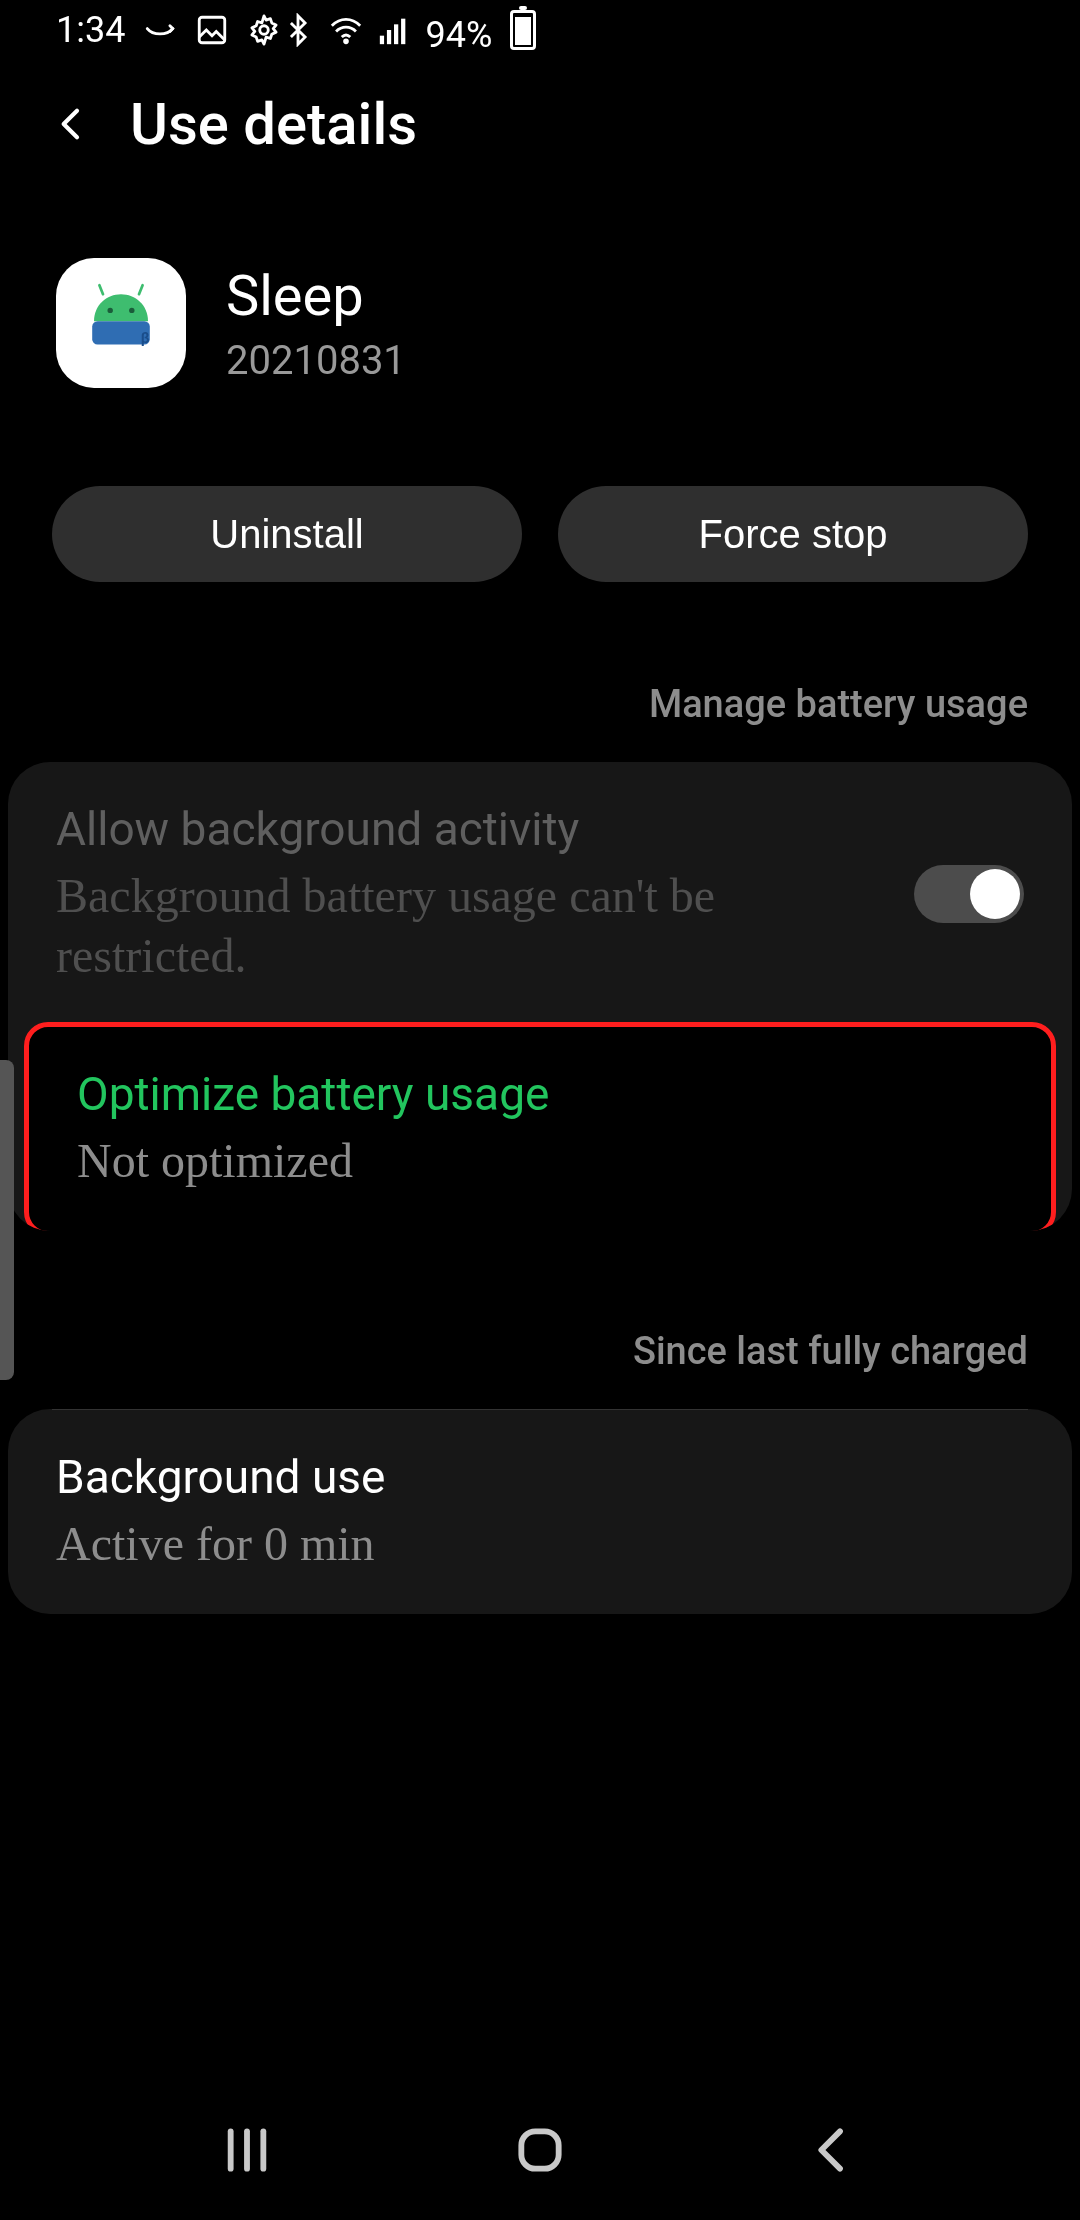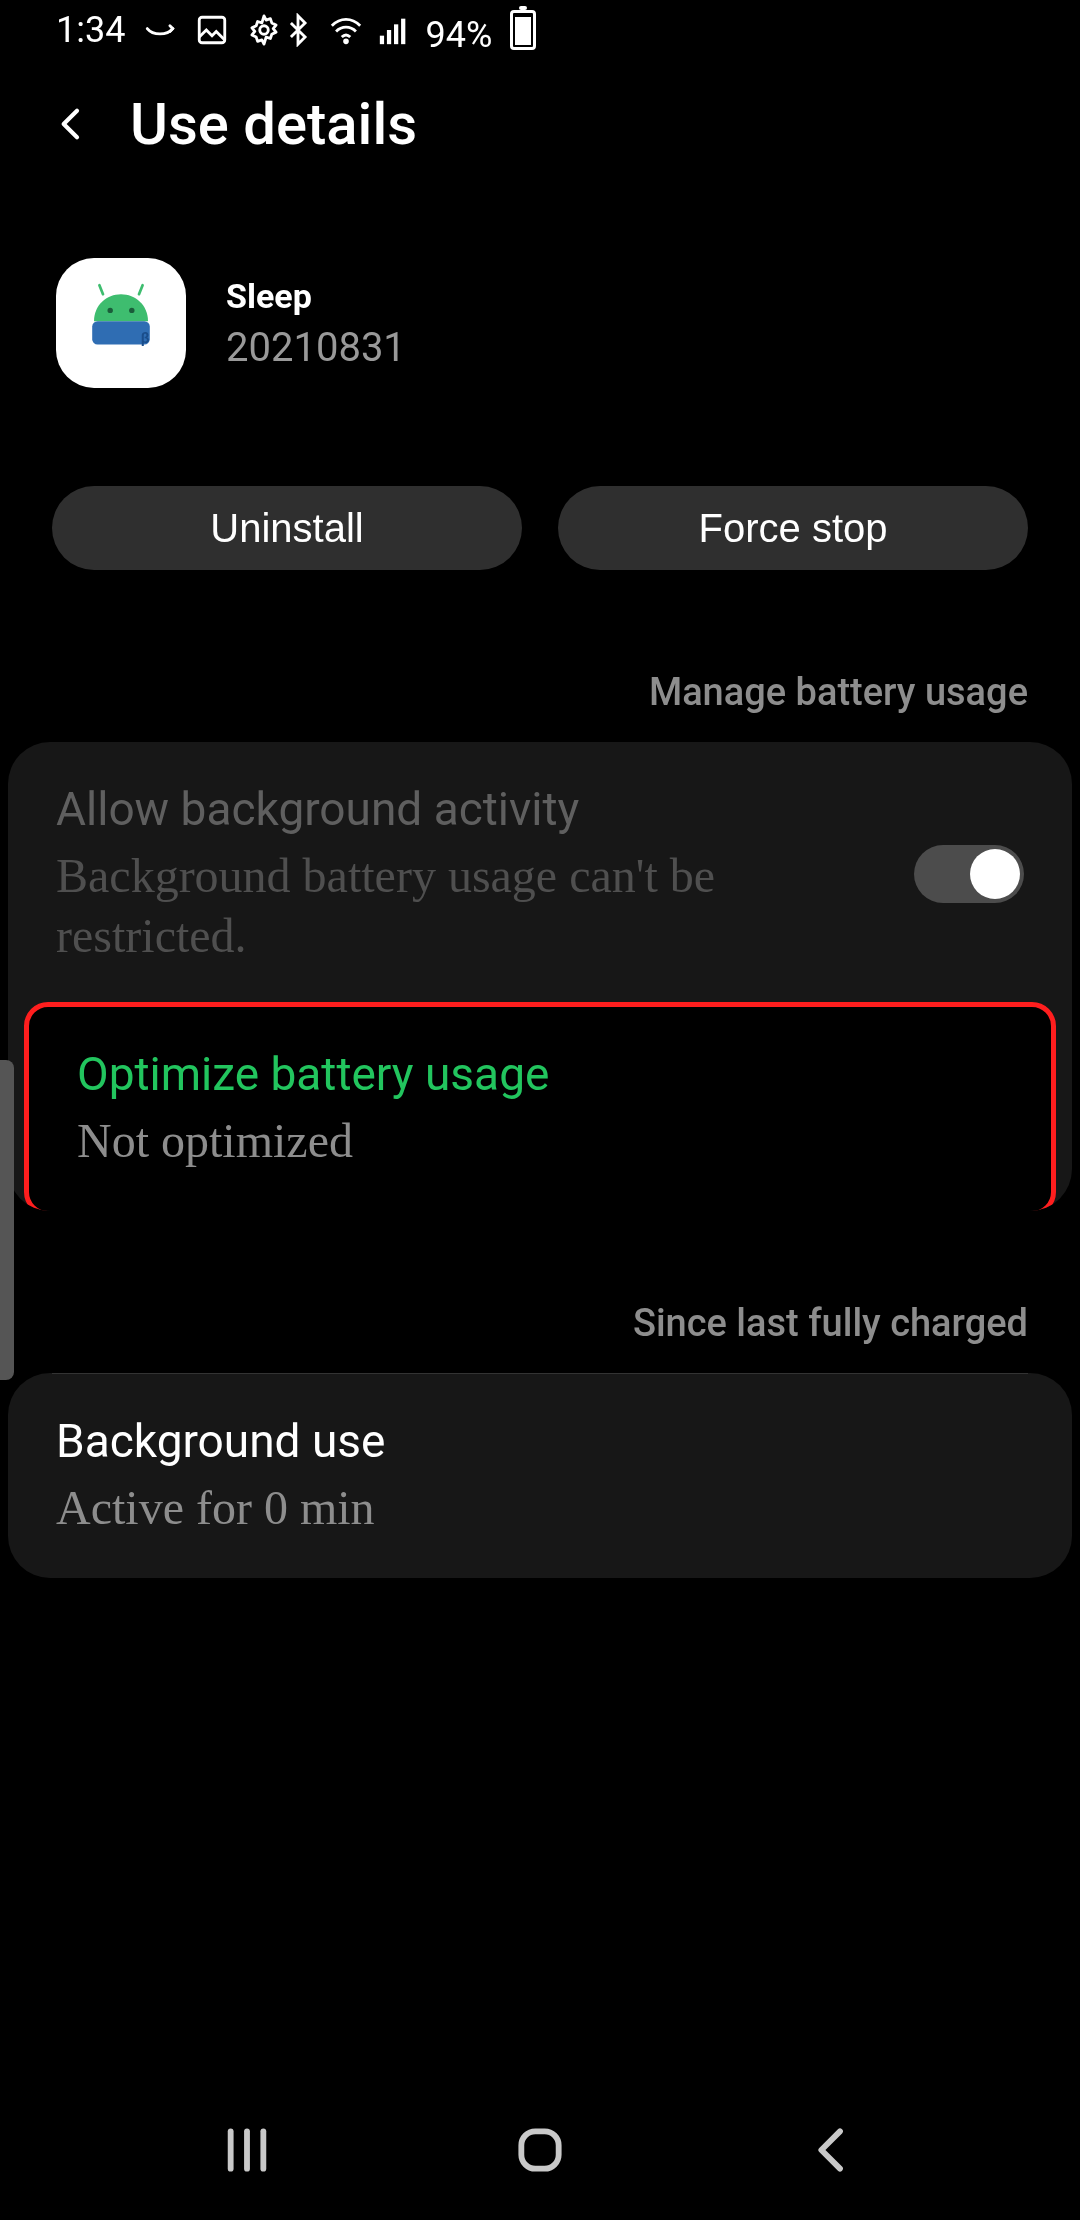--- a/index.html
+++ b/index.html
@@ -12,26 +12,26 @@
   .battery-pct { font-size: 36px; font-weight: 400; margin-top: 9px; }
   .battery-shell { width: 26px; height: 40px; border: 3px solid #fff; border-radius: 4px; position: relative; margin-left: 4px; }
   .battery-shell::before { content:''; position:absolute; top:-7px; left:6px; right:6px; height:4px; background:#fff; border-radius:2px; }
   .battery-fill { position:absolute; left:2px; right:2px; bottom:2px; top:4px; background:#fff; }
   .header { display:flex; align-items:center; padding: 30px 52px 10px; gap: 38px; }
   .back-arrow { width: 40px; height: 40px; }
   .back-arrow svg { width:100%; height:100%; }
   .header-title { font-size: 58px; font-weight: 500; }
   .app-row { display:flex; align-items:center; gap: 40px; padding: 90px 56px 40px; }
   .app-icon { width: 130px; height: 130px; border-radius: 38px; background:#fff; display:flex; align-items:center; justify-content:center; position:relative; }
-  .app-name { font-size: 34px; font-weight:700; }
+  .app-name { font-size: 56px; font-weight:400; }
   .app-version { font-size: 40px; color:#999; margin-top:8px; }
   .btn-row { display:flex; gap:36px; padding: 58px 52px 10px; }
-  .pill-btn { flex:1; height: 84px; background:#2f2f2f; color:#fff; border:none; border-radius: 48px; font-size: 40px; font-weight:400; }
+  .pill-btn { flex:1; height: 96px; background:#2f2f2f; color:#fff; border:none; border-radius: 48px; font-size: 40px; font-weight:400; }
   .section-header { color:#8d8d8d; font-size: 38px; padding: 90px 52px 28px; font-weight:500;text-align:right; }
-  .card { background:#171717; border-radius: 42px; margin: 0 8px; overflow:hidden; }
+  .card { background:#171717; border-radius: 42px; margin: 8px 8px; overflow:hidden; }
   .row { padding: 40px 48px; display:flex; align-items:center; justify-content:space-between; position:relative; }
   .row-divider { height:1px; background:#333; margin:0 44px; }
   .row-texts { flex:1; padding-right:20px; }
   .row-title { font-size: 46px; font-weight:400; }
   .row-sub { font-size: 48px; color:#8d8d8d; margin-top:10px; line-height:1.25;font-family:Liberation Serif, serif; }
   .disabled .row-title { color:#5f5f5f; }
   .disabled .row-sub { color:#4f4f4f; }
   .toggle { width:110px; height:58px; background:#4c4c4c; border-radius:30px; position:relative; flex-shrink:0; }
   .toggle-knob { width:50px; height:50px; background:#fff; border-radius:50%; position:absolute; top:4px; right:4px; }
   .highlighted { border:5px solid #ff1e1e; border-radius:24px; margin: -5px 16px; position:relative; z-index:5; background:#000; }

